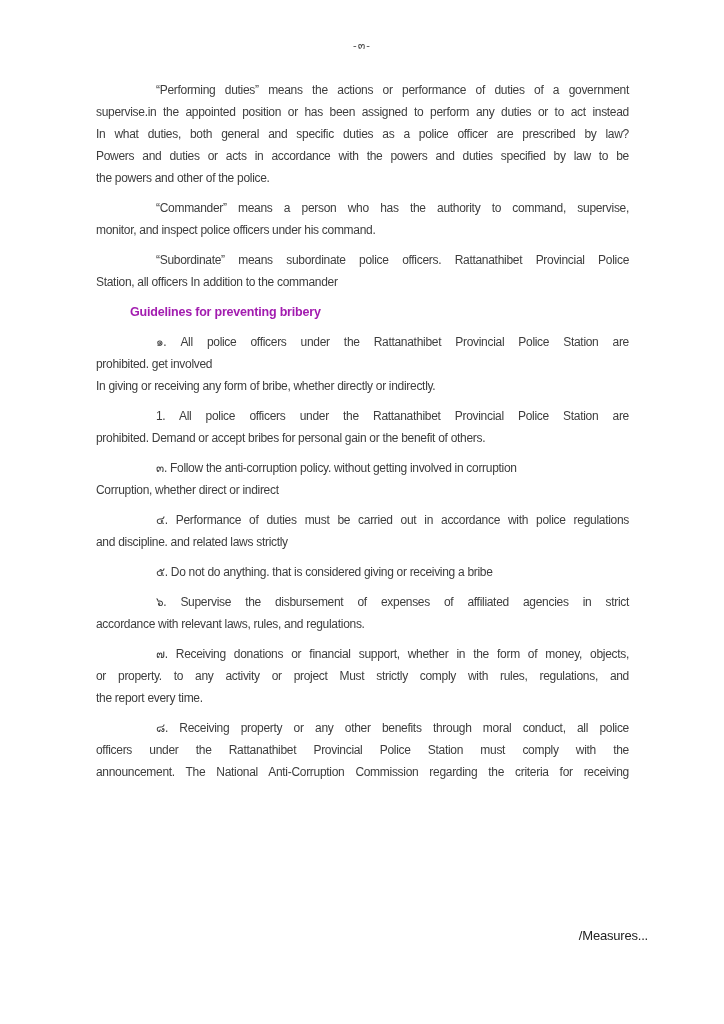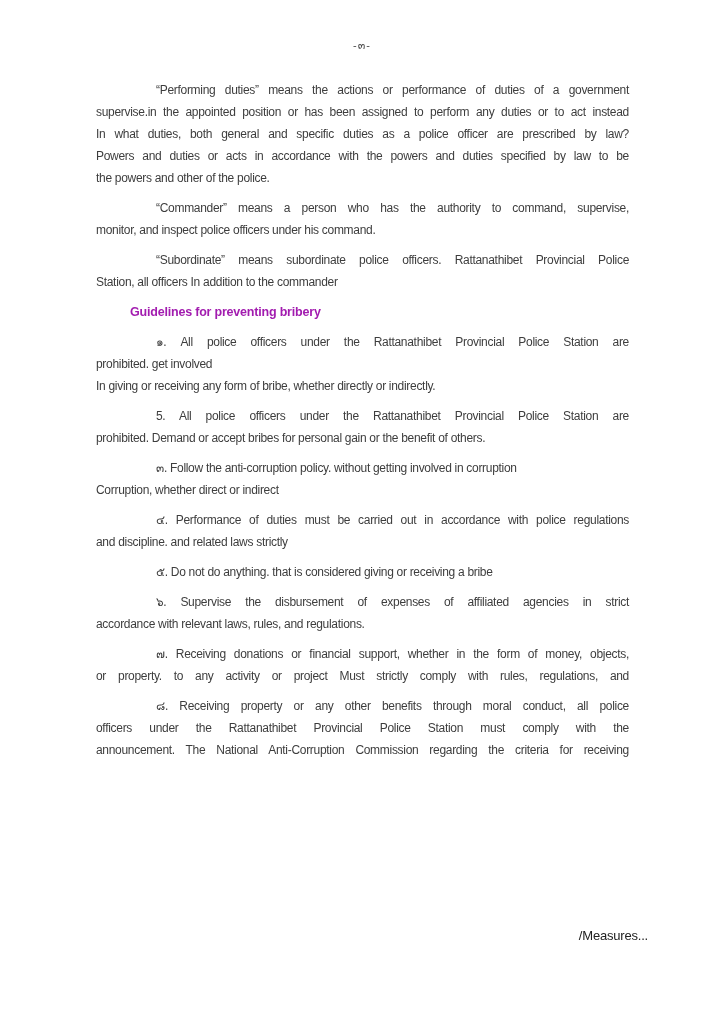--- a/index.html
+++ b/index.html
@@ -90,41 +90,42 @@
         <div class="line just ind">“Subordinate” means subordinate police officers. Rattanathibet Provincial Police</div>
         <div class="line">Station, all officers In addition to the commander</div>
       </div>
       <div class="heading">Guidelines for preventing bribery</div>
       <div class="para">
         <div class="line just ind">๑. All police officers under the Rattanathibet Provincial Police Station are</div>
         <div class="line">prohibited. get involved</div>
         <div class="line">In giving or receiving any form of bribe, whether directly or indirectly.</div>
       </div>
       <div class="para">
-        <div class="line just ind">5. All police officers under the Rattanathibet Provincial Police Station are</div>
+        <div class="line just ind">1. All police officers under the Rattanathibet Provincial Police Station are</div>
         <div class="line">prohibited. Demand or accept bribes for personal gain or the benefit of others.</div>
       </div>
       <div class="para">
         <div class="line ind">๓. Follow the anti-corruption policy. without getting involved in corruption</div>
         <div class="line">Corruption, whether direct or indirect</div>
       </div>
       <div class="para">
         <div class="line just ind">๔. Performance of duties must be carried out in accordance with police regulations</div>
         <div class="line">and discipline. and related laws strictly</div>
       </div>
       <div class="para">
         <div class="line ind">๕. Do not do anything. that is considered giving or receiving a bribe</div>
       </div>
       <div class="para">
         <div class="line just ind">๖. Supervise the disbursement of expenses of affiliated agencies in strict</div>
         <div class="line">accordance with relevant laws, rules, and regulations.</div>
       </div>
       <div class="para">
         <div class="line just ind">๗. Receiving donations or financial support, whether in the form of money, objects,</div>
         <div class="line just">or property. to any activity or project Must strictly comply with rules, regulations, and</div>
+        <div class="line">the report every time.</div>
       </div>
       <div class="para">
         <div class="line just ind">๘. Receiving property or any other benefits through moral conduct, all police</div>
         <div class="line just">officers under the Rattanathibet Provincial Police Station must comply with the</div>
         <div class="line just">announcement. The National Anti-Corruption Commission regarding the criteria for receiving</div>
       </div>
     </div>
 
   <div class="footer-note">/Measures...</div>
 </div>

